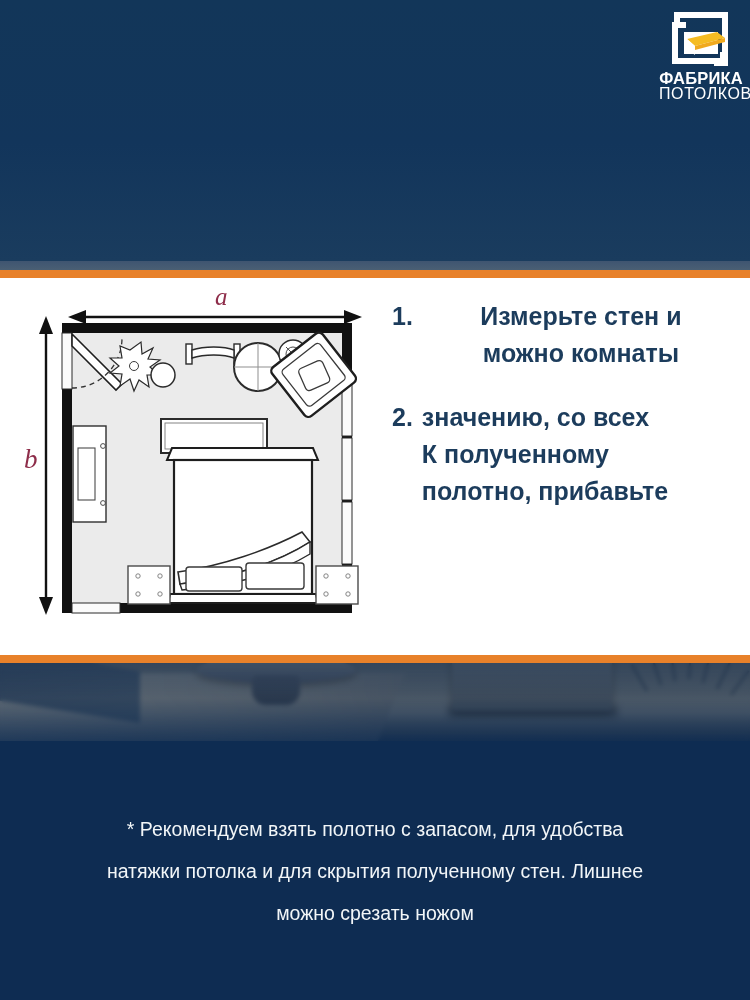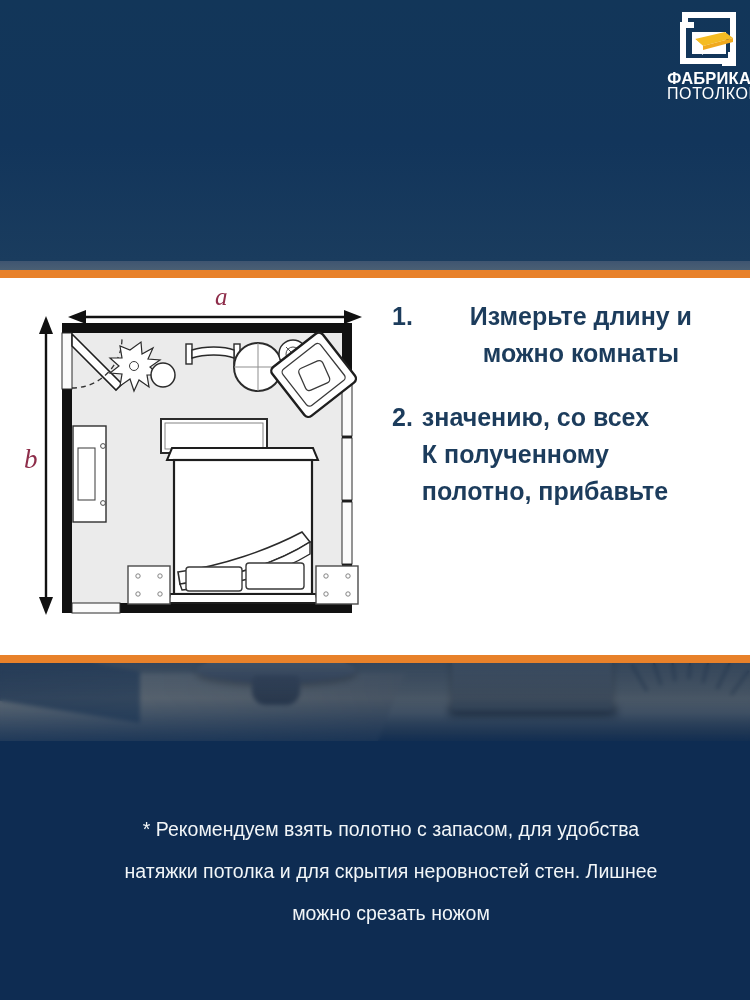--- a/index.html
+++ b/index.html
@@ -44,22 +44,21 @@
     transform: scaleX(1.04);
     text-shadow: 0 1px 0 rgba(255,255,255,0.18);
     white-space: nowrap;
   }
 
   
   .logo {
     position: absolute;
     left: 659px; top: 8px;
     width: 84px;
-    text-align: right;
-    margin-left: 8px;
+    text-align: center;
   }
   .logo-mark {
     position: relative;
     width: 66px;
     height: 60px;
     margin: 0 auto 2px auto;
   }
   .logo-name {
     display: block;
     font-family: "Liberation Sans", sans-serif;
@@ -222,21 +221,21 @@
   
   .footer {
     position: absolute;
     left: 0; top: 741px;
     width: 750px;
     height: 259px;
     background: #0e2c52;
   }
   .footer-note {
     position: absolute;
-    left: 44px; top: 67px;
+    left: 28px; top: 67px;
     width: 694px;
     text-align: center;
     color: #f2f6f8;
     font-family: "Liberation Sans", sans-serif;
     font-size: 19.5px;
     line-height: 42px;
     font-weight: normal;
   }
   .footer-note span { display: block; white-space: nowrap; }
 </style>
@@ -390,21 +389,21 @@
           <circle cx="338" cy="316" r="2.2" fill="none" stroke="#777" stroke-width="0.9"></circle>
         </g>
       </svg>
     </div>
 
     <div class="steps">
 
       <div class="step step-1">
         <div class="step-num">1.</div>
         <div class="step-text">
-          <div>Измерьте длину и</div>
+          <div>Измерьте стен и</div>
           <div>можно комнаты</div>
         </div>
       </div>
 
       <div class="step step-2">
         <div class="step-num">2.</div>
         <div class="step-text">
           <div>значению, со всех</div>
           <div>К полученному</div>
           <div>полотно, прибавьте</div>
@@ -433,18 +432,18 @@
       <i style="left:76px; top:12px; transform:rotate(26deg);"></i>
       <i style="left:90px; top:18px; transform:rotate(36deg);"></i>
     </div>
     <div class="ps-blur"></div>
     <div class="ps-overlay"></div>
   </div>
 
   <div class="footer">
     <div class="footer-note">
       <span>* Рекомендуем взять полотно с запасом, для удобства</span>
-      <span>натяжки потолка и для скрытия неровностей стен. Лишнее</span>
+      <span>натяжки потолка и для скрытия полученному стен. Лишнее</span>
       <span>можно срезать ножом</span>
     </div>
   </div>
 
 </div>
 
 </body></html>

